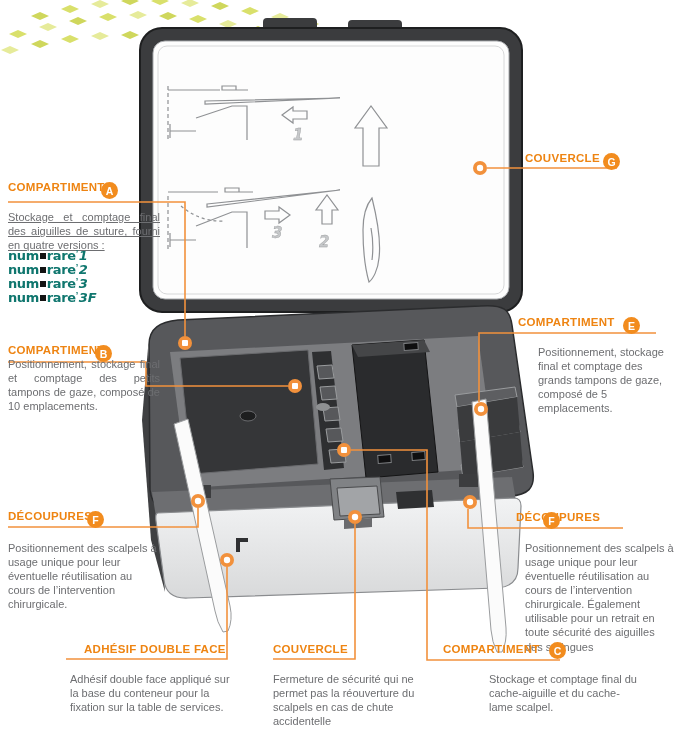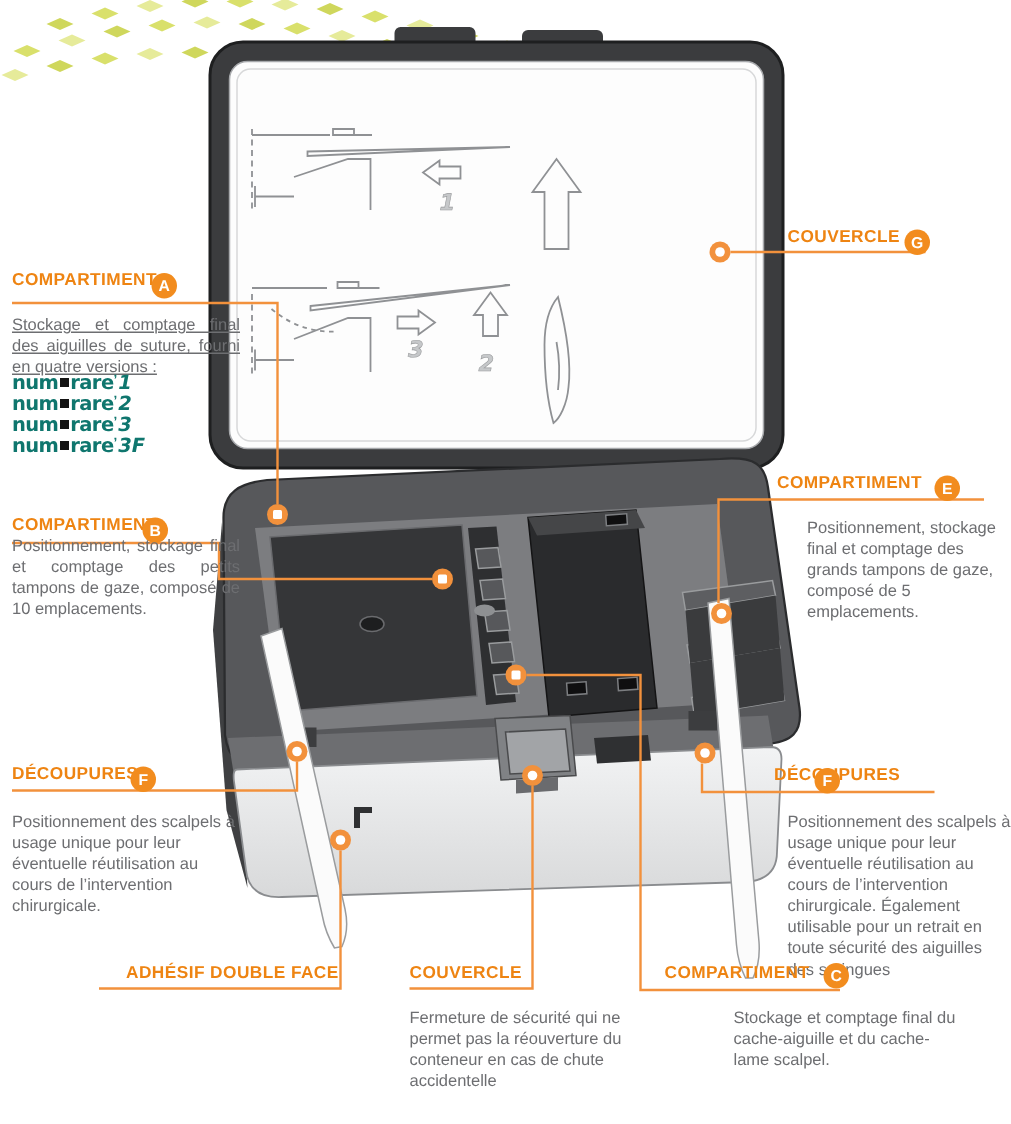--- a/index.html
+++ b/index.html
@@ -237,21 +237,22 @@
 
   <div class="heading" style="left:518px;top:316px;">COMPARTIMENT</div>
   <div class="badge" style="left:623px;top:317px;">E</div>
   <div class="body-text" style="left:538px;top:345px;width:128px;">Positionnement, stockage final et comptage des grands tampons de gaze, composé de 5 emplacements.</div>
 
   <div class="heading" style="left:516px;top:511px;">DÉCOUPURES</div>
   <div class="badge" style="left:543px;top:512px;">F</div>
   <div class="body-text" style="left:525px;top:541px;width:150px;">Positionnement des scalpels à usage unique pour leur éventuelle réutilisation au cours de l’intervention chirurgicale. Également utilisable pour un retrait en toute sécurité des aiguilles des seringues</div>
 
   <div class="heading" style="left:84px;top:643px;">ADHÉSIF DOUBLE FACE</div>
+  <div class="body-text" style="left:70px;top:672px;width:168px;">Adhésif double face appliqué sur la base du conteneur pour la fixation sur la table de services.</div>
 
   <div class="heading" style="left:273px;top:643px;">COUVERCLE</div>
-  <div class="body-text" style="left:273px;top:672px;width:152px;">Fermeture de sécurité qui ne permet pas la réouverture du conteneur en cas de chute accidentelle</div>
+  <div class="body-text" style="left:273px;top:672px;width:152px;">Fermeture de sécurité qui ne permet pas la réouverture du scalpels en cas de chute accidentelle</div>
 
   <div class="heading" style="left:443px;top:643px;">COMPARTIMENT</div>
   <div class="badge" style="left:549px;top:642px;">C</div>
   <div class="body-text" style="left:465px;top:672px;width:150px;margin-left:24px;">Stockage et comptage final du cache-aiguille et du cache-lame scalpel.</div>
 
 </div>
 
 </body></html>

